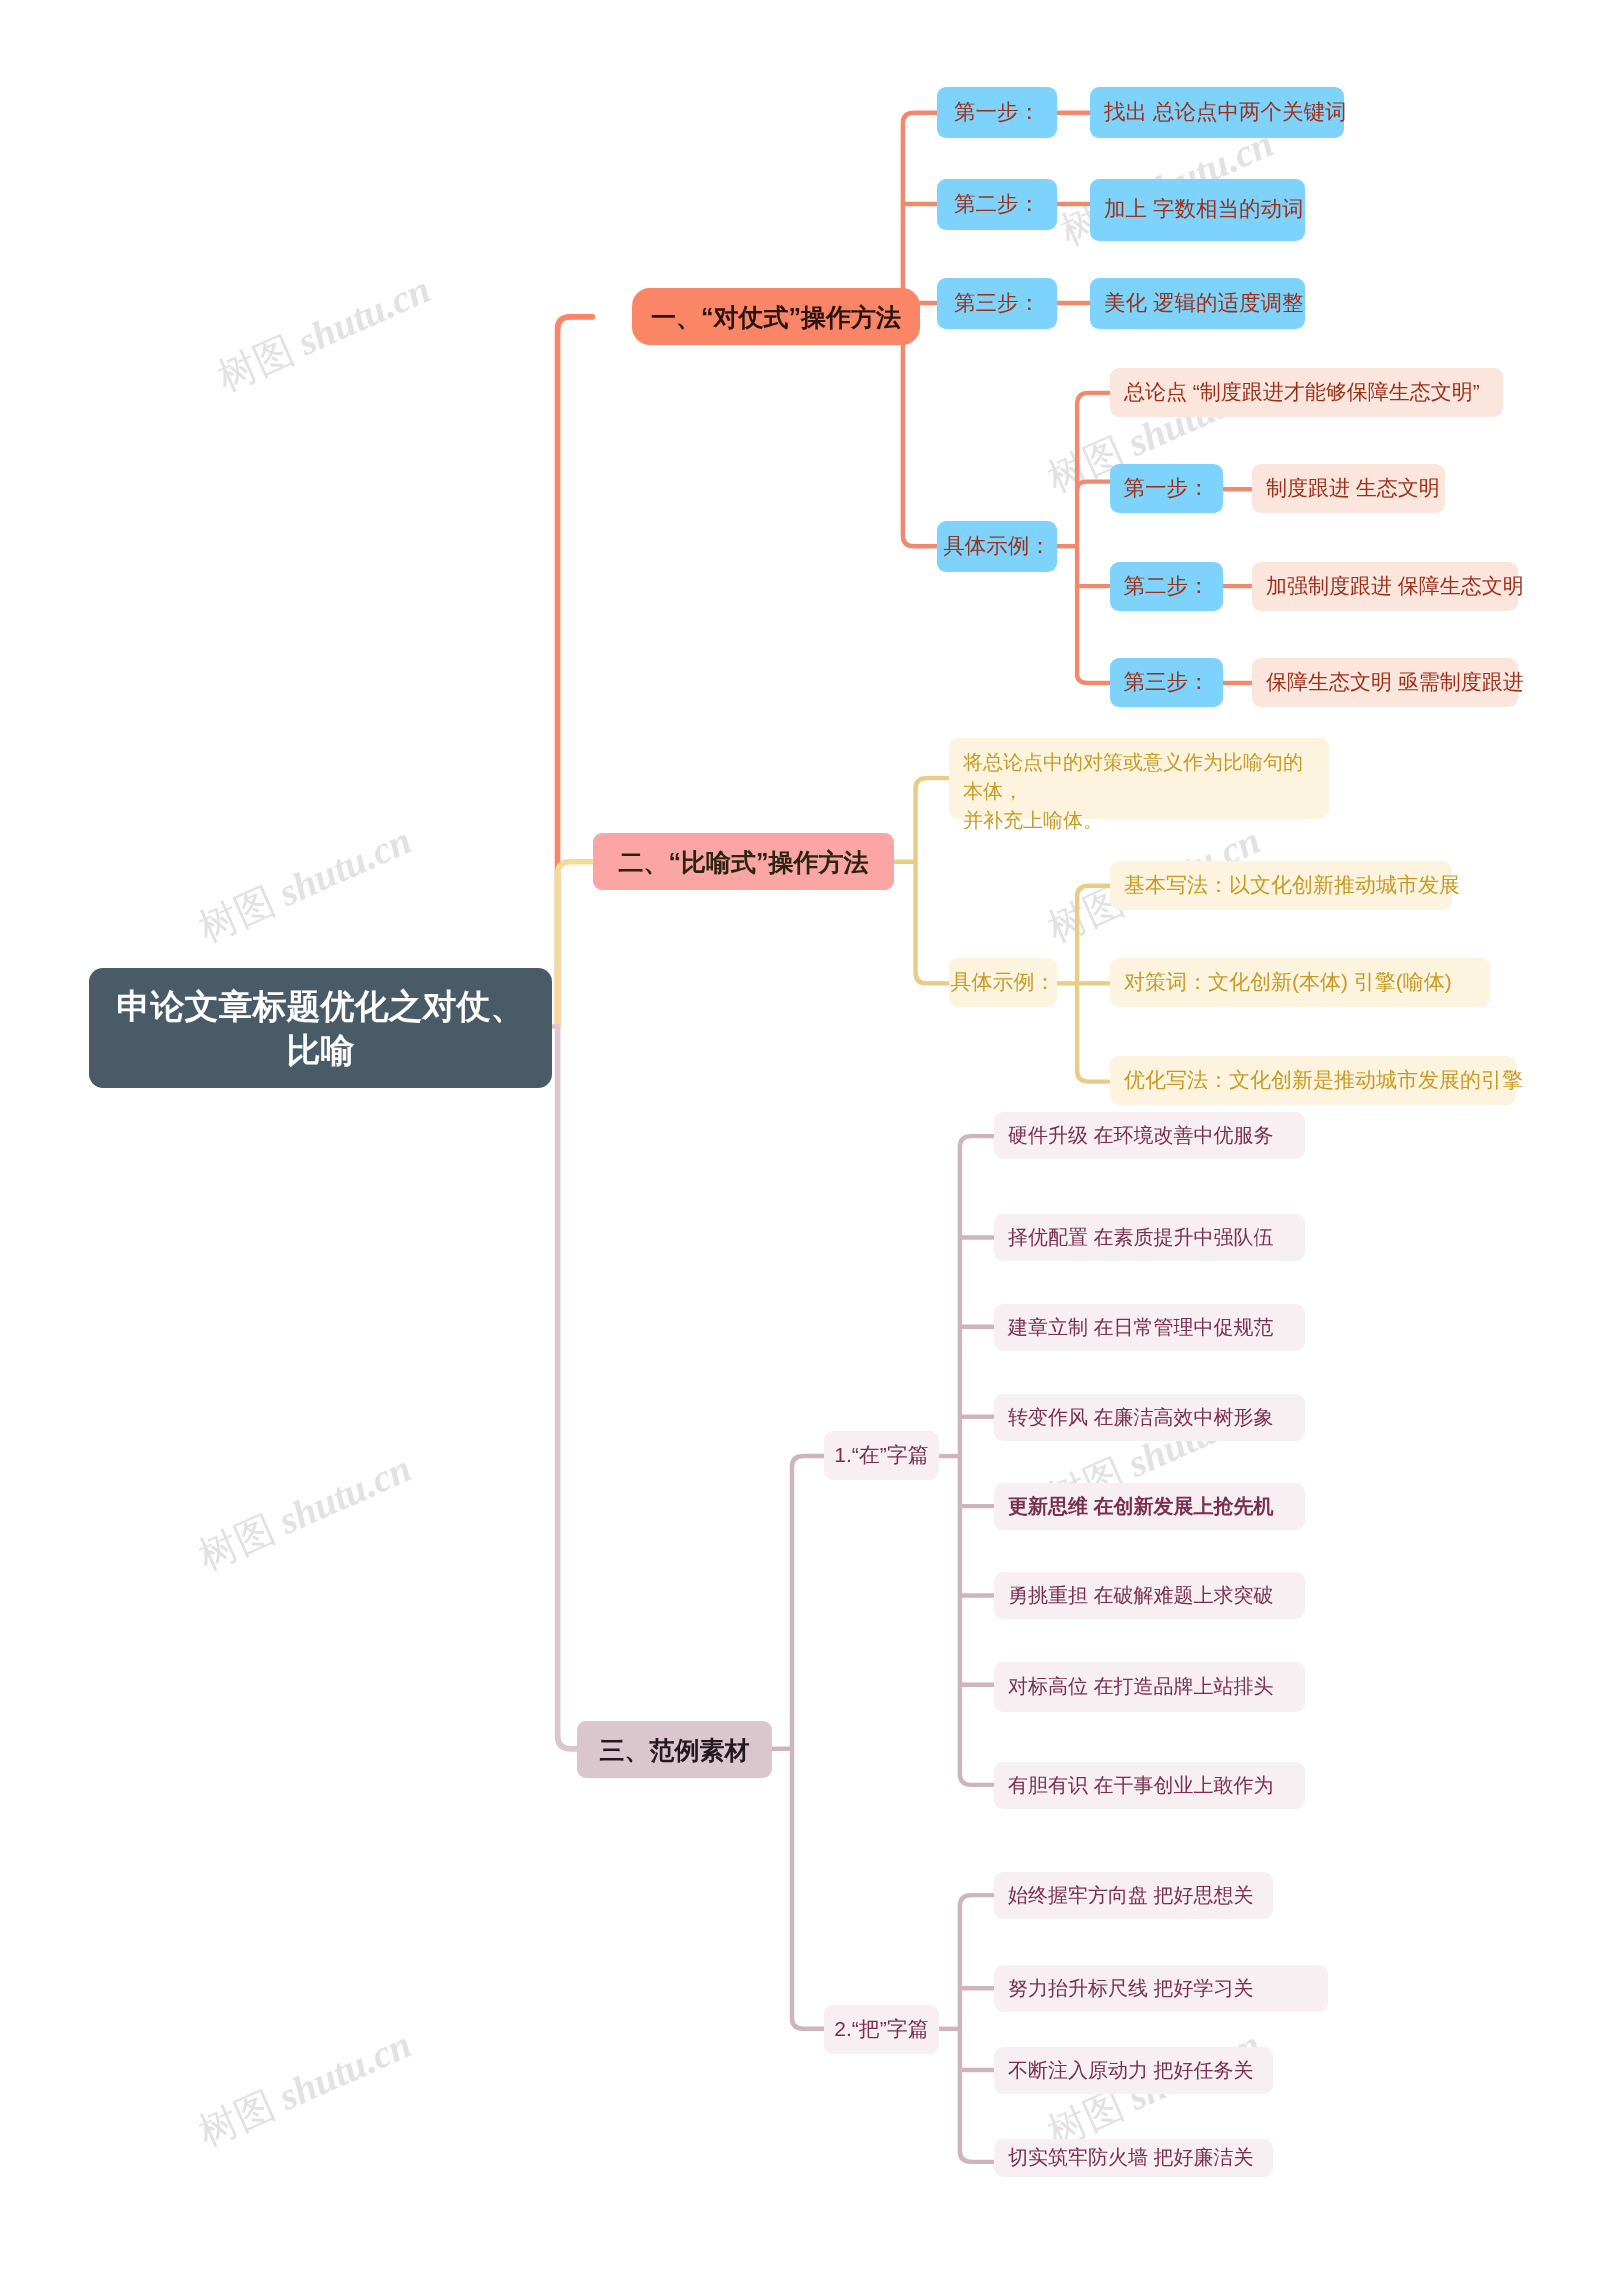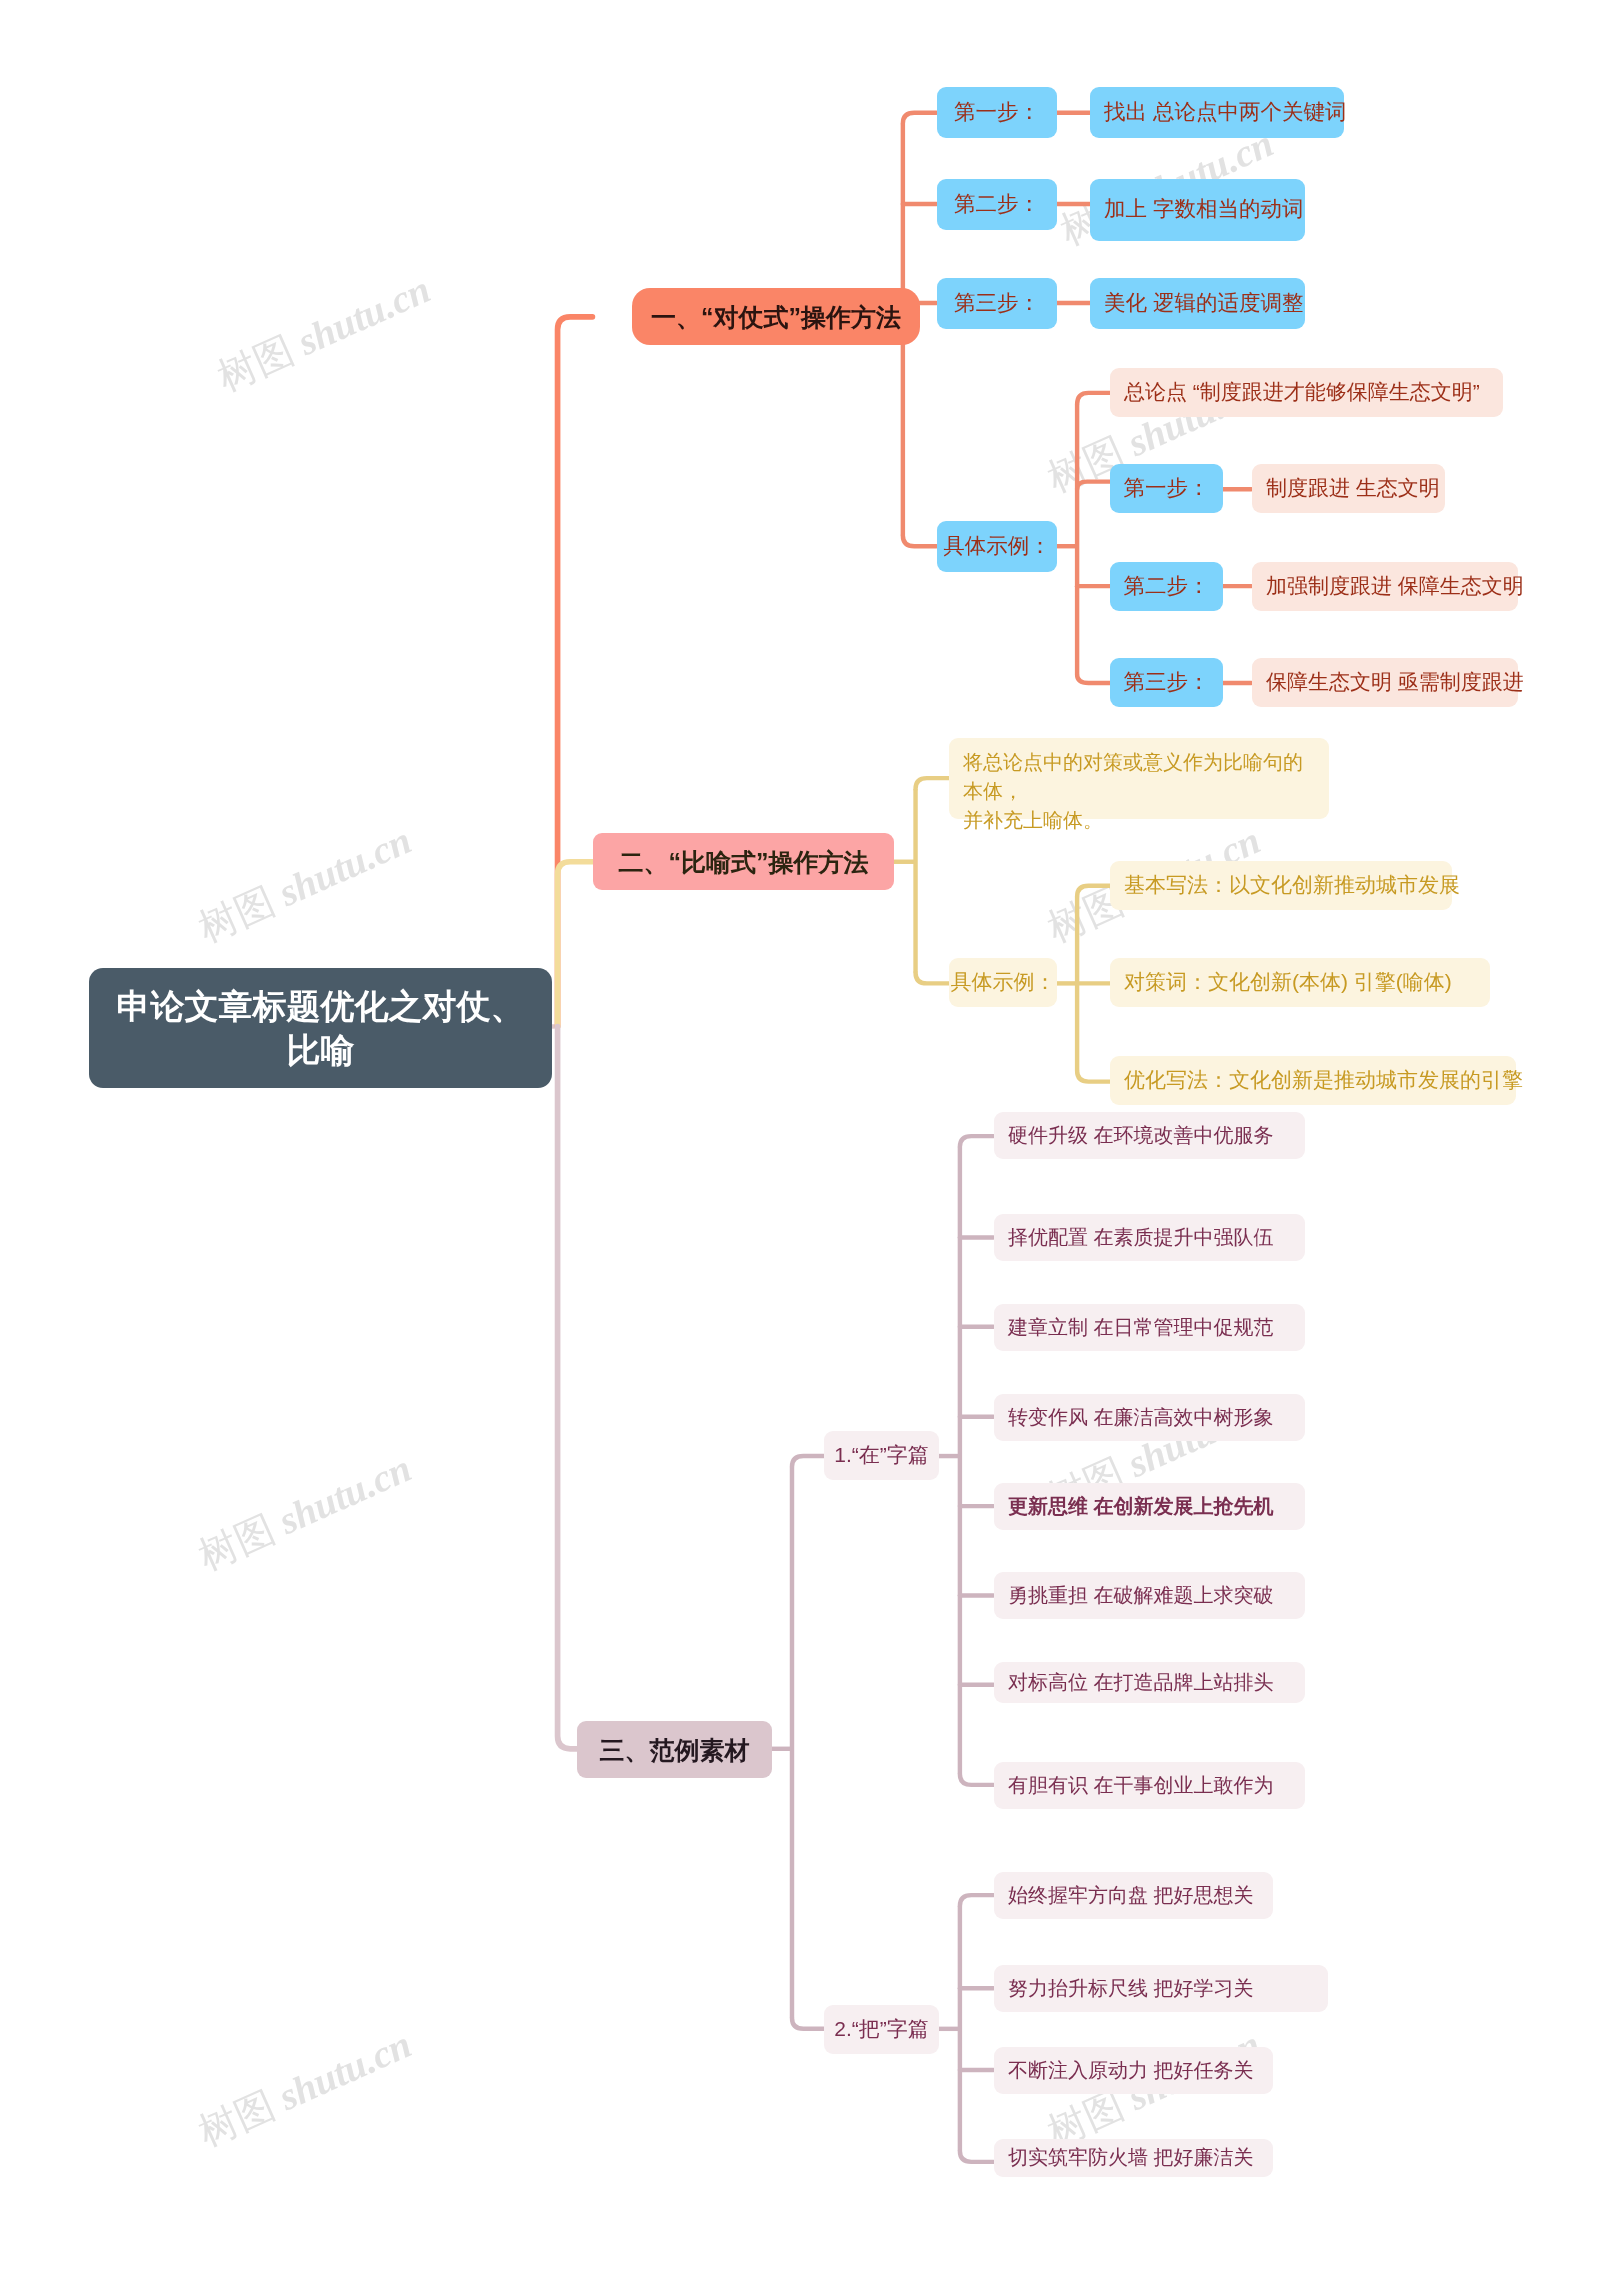--- a/index.html
+++ b/index.html
@@ -177,21 +177,21 @@
   <div class="node b3 ctr" style="left:577px;top:1721px;width:195px;height:57px;">三、范例素材</div>
 
   <div class="node l-pu ctr" style="left:824px;top:1431px;width:115px;height:49px;">1.“在”字篇</div>
 
   <div class="node l-pu2" style="left:994px;top:1112px;width:311px;height:47px;">硬件升级 在环境改善中优服务</div>
   <div class="node l-pu2" style="left:994px;top:1214px;width:311px;height:47px;">择优配置 在素质提升中强队伍</div>
   <div class="node l-pu2" style="left:994px;top:1304px;width:311px;height:47px;">建章立制 在日常管理中促规范</div>
   <div class="node l-pu2" style="left:994px;top:1394px;width:311px;height:47px;">转变作风 在廉洁高效中树形象</div>
   <div class="node l-pu2" style="left:994px;top:1483px;width:311px;height:47px;font-weight:bold;">更新思维 在创新发展上抢先机</div>
   <div class="node l-pu2" style="left:994px;top:1572px;width:311px;height:47px;">勇挑重担 在破解难题上求突破</div>
-  <div class="node l-pu2" style="left:994px;top:1662px;width:311px;height:41px;">对标高位 在打造品牌上站排头</div>
+  <div class="node l-pu2" style="left:994px;top:1662px;width:311px;height:50px;">对标高位 在打造品牌上站排头</div>
   <div class="node l-pu2" style="left:994px;top:1762px;width:311px;height:47px;">有胆有识 在干事创业上敢作为</div>
 
   <div class="node l-pu ctr" style="left:824px;top:2005px;width:115px;height:49px;">2.“把”字篇</div>
 
   <div class="node l-pu2" style="left:994px;top:1872px;width:279px;height:47px;">始终握牢方向盘 把好思想关</div>
   <div class="node l-pu2" style="left:994px;top:1965px;width:334px;height:47px;">努力抬升标尺线 把好学习关</div>
   <div class="node l-pu2" style="left:994px;top:2047px;width:279px;height:47px;">不断注入原动力 把好任务关</div>
   <div class="node l-pu2" style="left:994px;top:2139px;width:279px;height:38px;">切实筑牢防火墙 把好廉洁关</div>
 
 </div>

